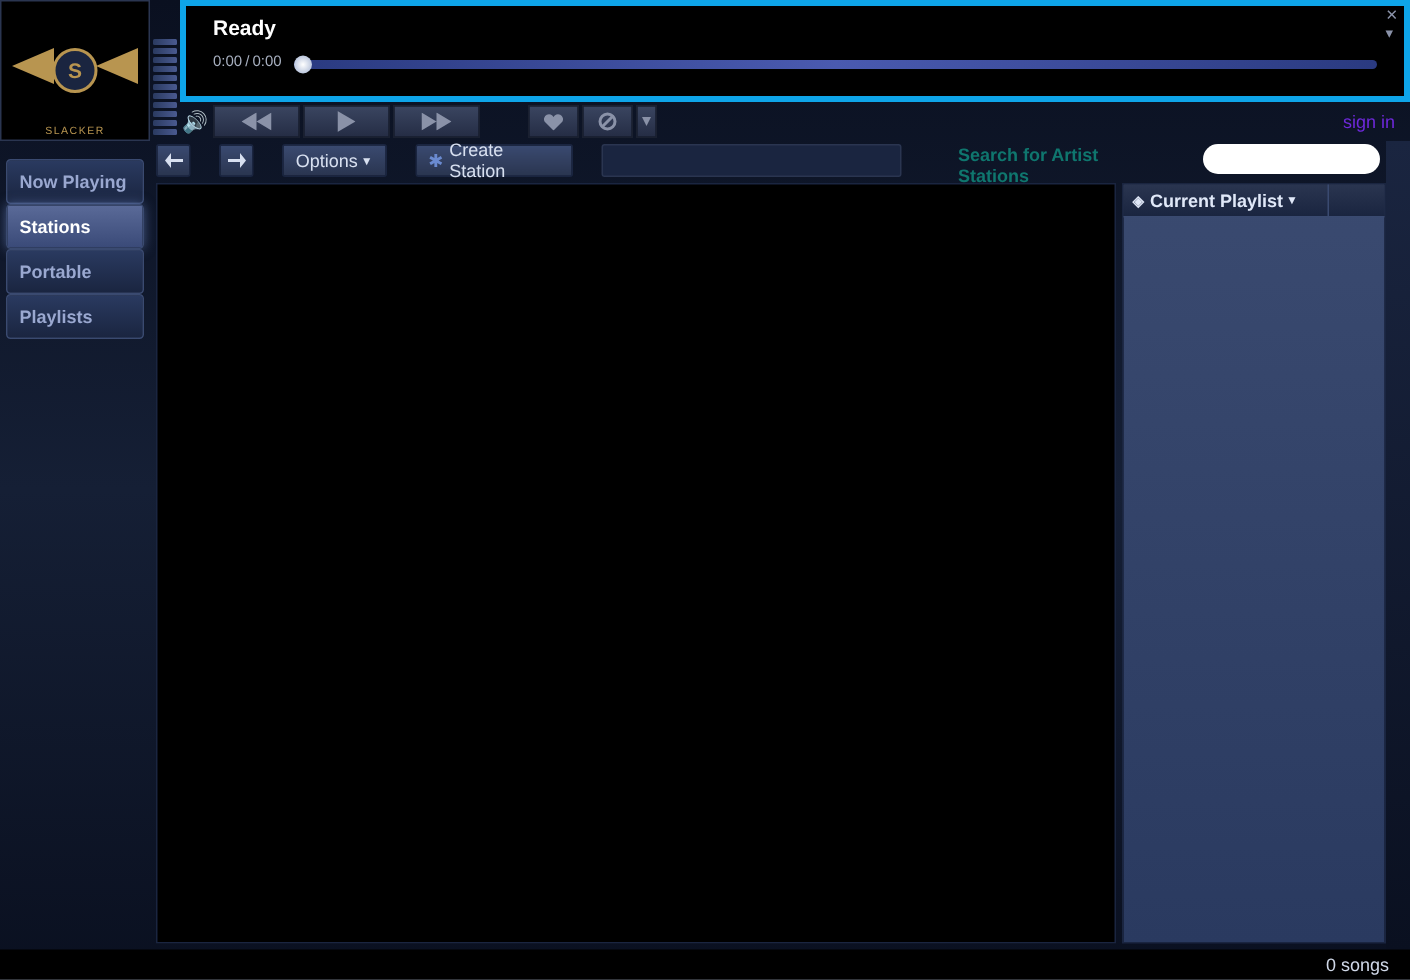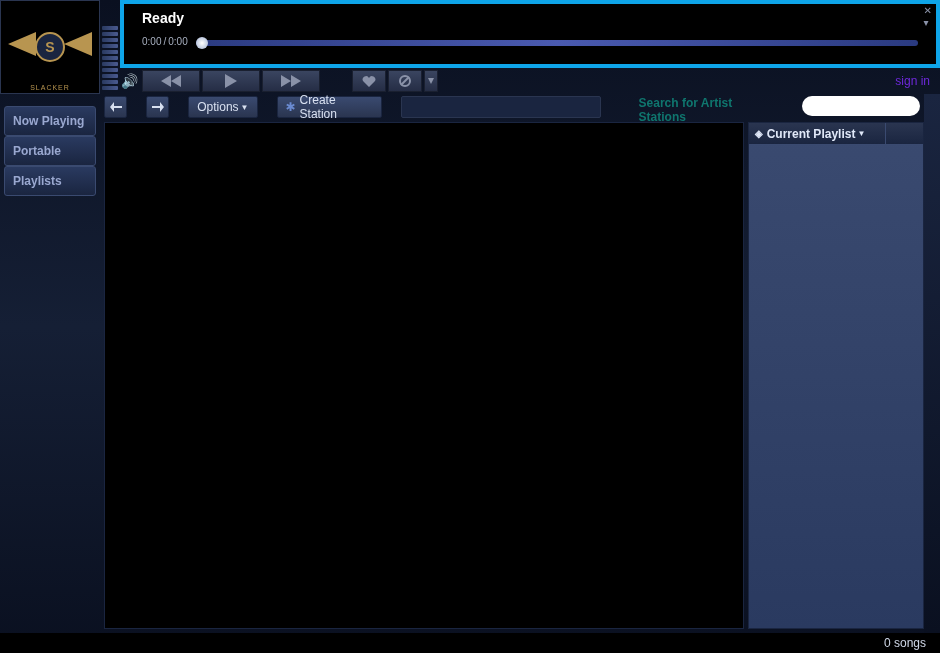--- a/index.html
+++ b/index.html
@@ -476,20 +476,23 @@
         <line x1="9" y1="9" x2="14" y2="14" stroke="#555" stroke-width="2"></line>
       </svg>
     <input type="text" value="" style="">
   </div>
 </div>
 
 <div class="sidebar">
   <div class="sidetab">
     <span>Now Playing</span>
   </div>
+  <div class="sidetab active">
+    <span>Stations</span>
+  </div>
   <div class="sidetab">
     <span>Portable</span>
   </div>
   <div class="sidetab">
     <span>Playlists</span>
   </div>
 </div>
 
 <div class="main"></div>
 

